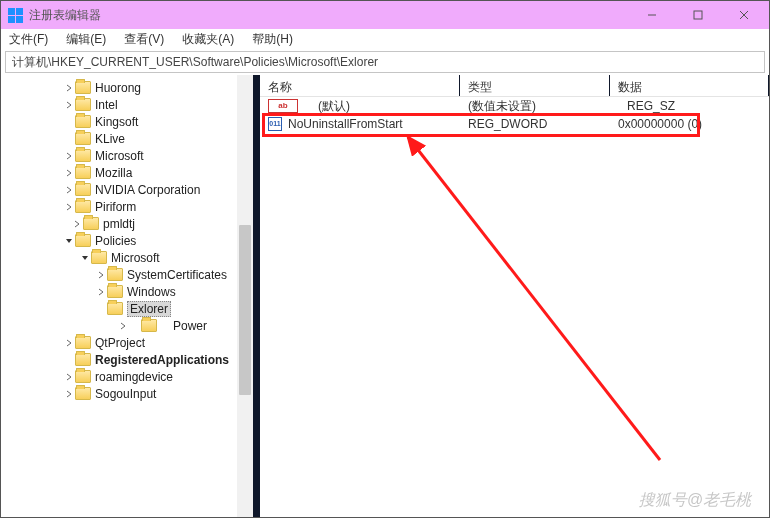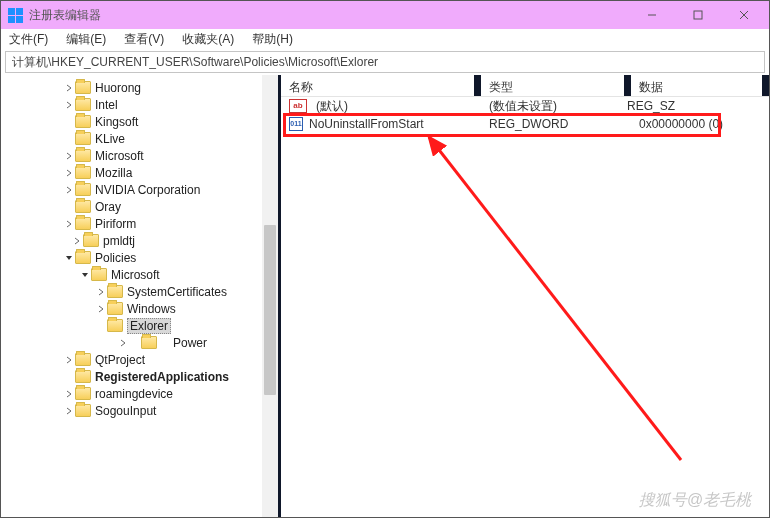--- a/index.html
+++ b/index.html
@@ -13,44 +13,44 @@
   .winbtns { display: flex; }
   .winbtn { width: 46px; height: 28px; display: flex; align-items: center; justify-content: center; color: #666; }
   .winbtn svg { stroke: #555; }
   
   .menubar { height: 20px; display: flex; align-items: center; padding: 0 4px; gap: 10px; }
   .menubar span { color: #333; padding: 2px 4px; }
   
   .addr { height: 22px; border: 1px solid #c5c5c5; margin: 2px 4px; display: flex; align-items: center; padding: 0 6px; color: #444; }
   
   .main { position: absolute; top: 74px; left: 0; right: 0; bottom: 0; display: flex; }
-  .tree { width: 280px; border-right: 3px solid #0f172a; overflow: hidden; position: relative; background: #fff; }
+  .tree { width: 259px; border-right: 7px solid #0f172a; overflow: hidden; position: relative; background: #fff; }
   .scrollbar { position: absolute; right: 0; top: 0; bottom: 0; width: 16px; background: #f1f1f1; }
   .thumb { position: absolute; left: 2px; right: 2px; top: 150px; height: 170px; background: #c7c7c7; border-radius: 1px; }
   .tree-inner { padding-top: 4px; }
   .node { display: flex; align-items: center; height: 17px; white-space: nowrap; }
   .chev { width: 12px; display: inline-flex; justify-content: center; color: #666; }
   .chev svg { display:block; }
   .fld { width: 16px; height: 13px; background: linear-gradient(#ffe9a6,#f7cf5a); border: 1px solid #d6b84a; border-radius: 1px; margin-right: 4px; position: relative; }
   .fld::before { content:""; position:absolute; top:-3px; left:0; width:7px; height:3px; background:#f7cf5a; border:1px solid #d6b84a; border-bottom:none; border-radius:1px 1px 0 0;}
   .lbl { color: #222; }
   .sel .lbl { background: #d8d8d8; border: 1px dotted #888; padding: 0 2px; }
   
   .list { flex: 1; position: relative; }
   .hdr { height: 22px; display: flex; border-bottom: 1px solid #e4e4e4; }
-  .hcell { padding: 4px 8px; color: #333; border-right: 7px solid #0f172a; }
+  .hcell { padding: 4px 8px; color: #333; border-right: 1px solid #0f172a; }
   .hcell.n { width: 200px; }
   .hcell.t { width: 150px; }
   .hcell.d { flex: 1; }
   .row { height: 18px; display: flex; align-items: center; }
   .cell { padding: 0 8px; display: flex; align-items: center; }
   .cell.n { width: 200px; }
   .cell.t { width: 150px; }
   .cell.d { flex: 1; }
-  .ico-str { width: 18px; height: 14px; border:1px solid #c33; color:#c33; font-size:8px; line-height:12px; text-align:center; margin-right:9px; background:#fff; font-weight:bold; }
+  .ico-str { width: 30px; height: 14px; border:1px solid #c33; color:#c33; font-size:8px; line-height:12px; text-align:center; margin-right:20px; background:#fff; font-weight:bold; }
   .ico-dw  { width: 14px; height: 14px; border:1px solid #2a5db0; color:#2a5db0; font-size:7px; line-height:12px; text-align:center; margin-right:6px; background:#fff; font-weight:bold; }
   
   .annot { position:absolute; pointer-events:none; }
   .redbox { border:3px solid #ff1a1a; }
   .watermark { position:absolute; right:18px; bottom:6px; color:#bdbdbd; font-size:16px; font-style:italic; opacity:.85; text-shadow:0 0 2px #fff; }
 </style>
 </head>
 <body>
 
 <div class="wrap">
@@ -144,25 +144,20 @@
           <div class="node" style="padding-left: 62px;">
             <span class="chev">
               <svg width="8" height="8">
                 <path d="M2 1 L6 4 L2 7" fill="none" stroke="#666" stroke-width="1"></path>
               </svg>
             </span>
             <span class="fld"></span>
             <span class="lbl">NVIDIA Corporation</span>
           </div>
           <div class="node" style="padding-left: 62px;">
-            <span class="chev"></span>
-            <span class="fld"></span>
-            <span class="lbl">Oray</span>
-          </div>
-          <div class="node" style="padding-left: 62px;">
             <span class="chev">
               <svg width="8" height="8">
                 <path d="M2 1 L6 4 L2 7" fill="none" stroke="#666" stroke-width="1"></path>
               </svg>
             </span>
             <span class="fld"></span>
             <span class="lbl">Piriform</span>
           </div>
           <div class="node" style="padding-left: 62px; margin-left: 8px;">
             <span class="chev">

